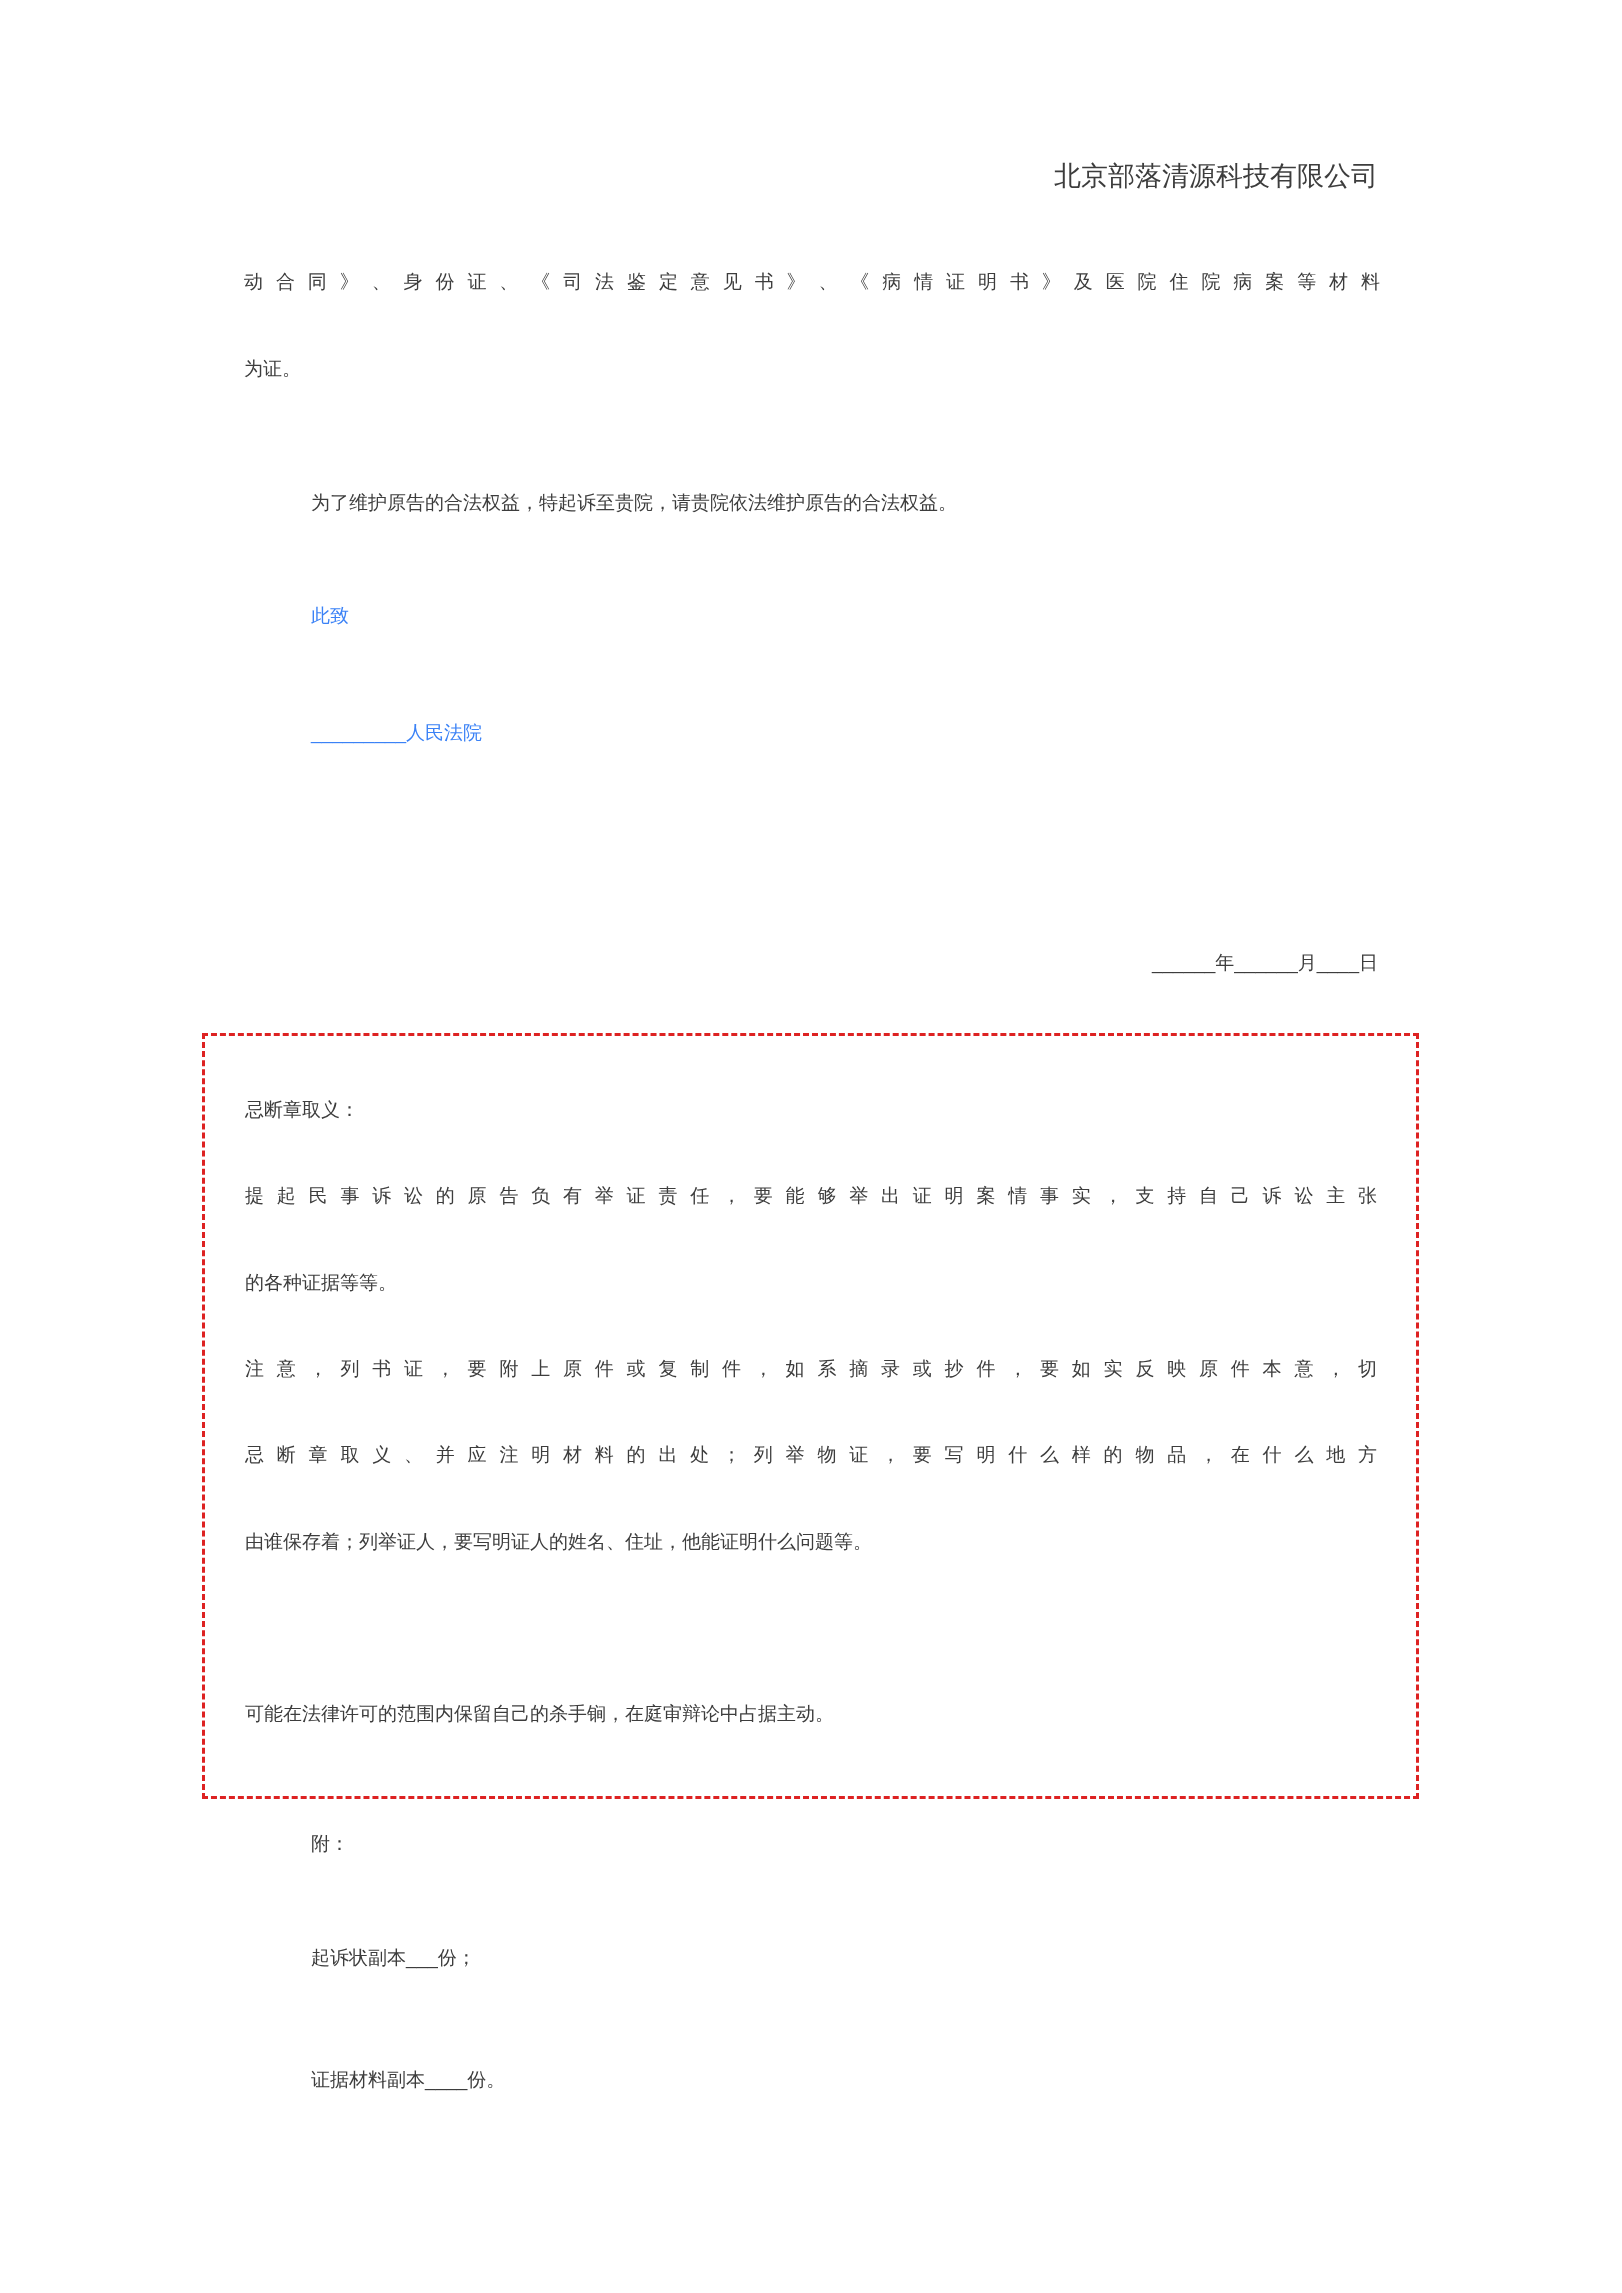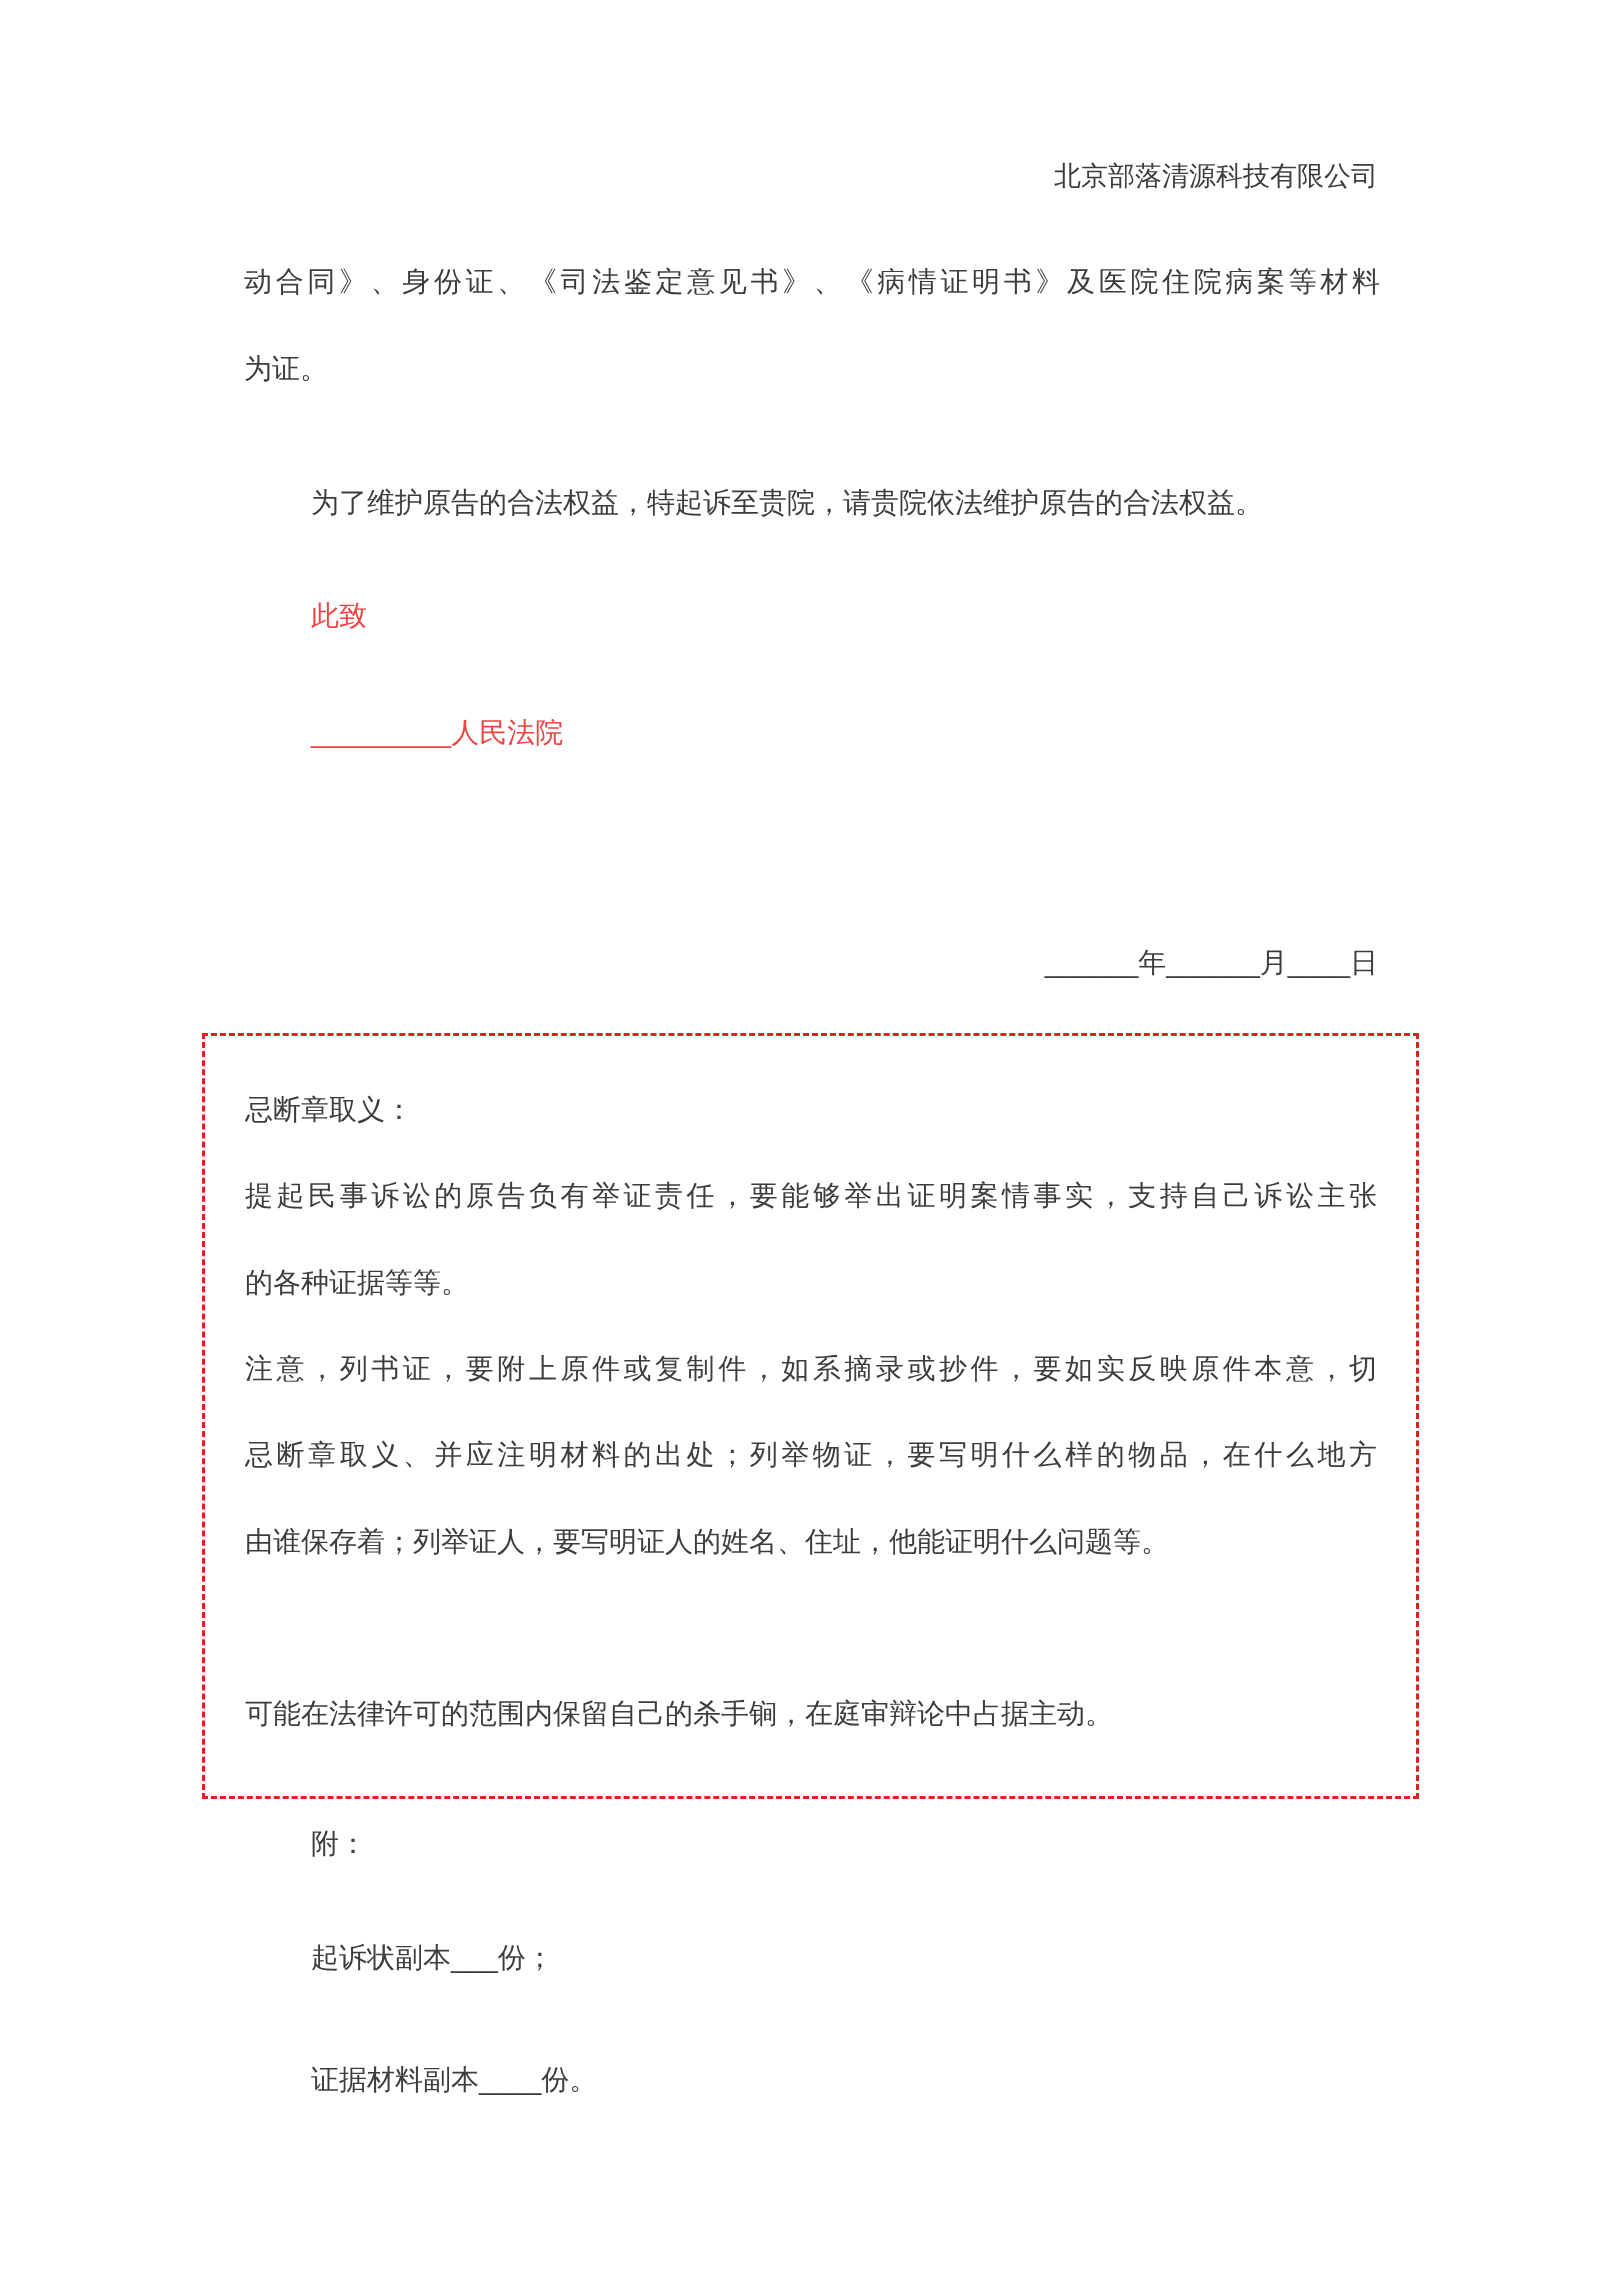--- a/index.html
+++ b/index.html
@@ -12,35 +12,35 @@
     width: 1623px;
     height: 2294px;
     background: #ffffff;
     font-family: "Liberation Sans", "DejaVu Sans", sans-serif;
     color: #3d3d3d;
     overflow: hidden;
     margin-top: 48px;
   }
   .t {
     position: absolute;
-    font-size: 28px;
+    font-size: 19px;
     line-height: 38px;
     white-space: nowrap;
   }
   .just {
     white-space: normal;
     text-align: justify;
     text-align-last: justify;
   }
   .right {
     text-align: right;
     white-space: nowrap;
   }
   .blue {
-    color: #ef4444;
+    color: #3b82f6;
   }
   .header {
     font-size: 27px;
   }
   .risk-box {
     position: absolute;
     left: 202px;
     top: 985px;
     width: 1217px;
     height: 766px;

